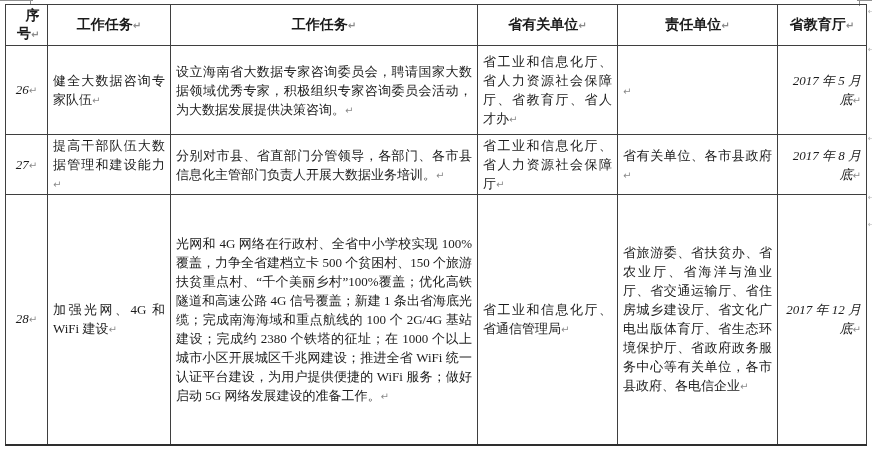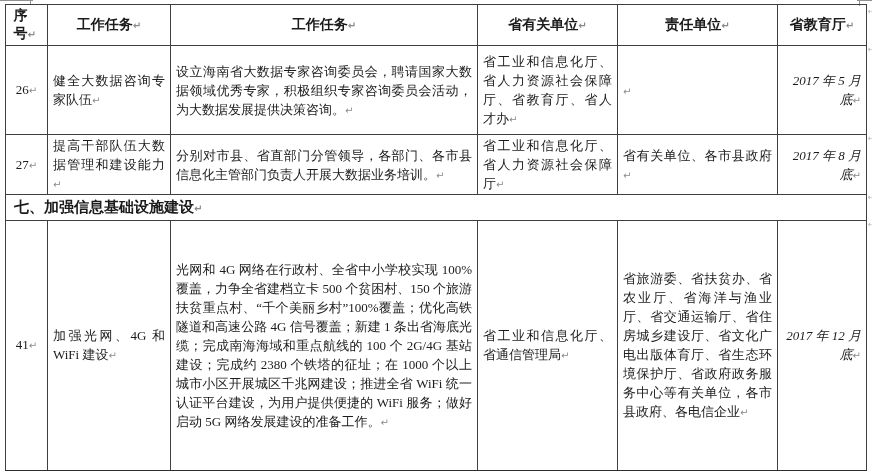--- a/index.html
+++ b/index.html
@@ -12,27 +12,27 @@
   table.doc {
     position:absolute; left:5px; top:4px; width:861px;
     border-collapse:collapse; table-layout:fixed;
     border:1px solid #3f3f3f; border-bottom:2px solid #2e2e2e;
   }
   td, th { border:1px solid #3f3f3f; vertical-align:middle; overflow:hidden; }
   th {
     font-size:14px; font-weight:bold; text-align:center;
     padding:2px 1px; line-height:18px;
   }
-  .hd1 { width:26px; margin:0 auto; word-break:break-all; text-align:left; }
+  .hd1 { width:26px; margin:0 auto; word-break:break-all; text-align:right; }
   tr.h-head { height:38px; }
   tr.h-r26  { height:89px; }
   tr.h-r27  { height:60px; }
   tr.h-sec  { height:26px; }
   tr.h-r28  { height:250px; }
-  td.num  { text-align:center; font-size:13px; padding:1px 2px; }
+  td.num  { text-align:center; font-size:13px; padding:1px 2px;font-style:italic; }
   td.cell { padding:1px 5px; }
   .txt  { font-size:13px; line-height:19px; text-align:justify; }
   .time { font-size:13px; line-height:19px; text-align:right;font-style:italic; }
   td.section-cell { font-size:15px; font-weight:bold; text-align:left; padding:2px 8px; }
   .pm {
     color:#8a8a8a; font-size:10px; line-height:1;
     font-family:"DejaVu Sans",sans-serif;
   }
   .art { position:absolute; background:#909090; }
   .rowmark {
@@ -123,29 +123,24 @@
         <div class="txt"><span>省工业和信息化厅、省人力资源社会保障厅</span><span class="pm">↵</span></div>
       </td>
       <td class="cell">
         <div class="txt"><span>省有关单位、各市县政府</span><span class="pm">↵</span></div>
       </td>
       <td class="cell">
         <div class="time"><span>2017 年 8 月底</span><span class="pm">↵</span></div>
       </td>
     </tr>
 
-    <tr class="h-sec">
-      <td class="section-cell" colspan="6">
-        <span>七、加强信息基础设施建设</span><span class="pm">↵</span>
-      </td>
-    </tr>
 
     <tr class="h-r28">
       <td class="num">
-        <span>41</span><span class="pm">↵</span>
+        <span>28</span><span class="pm">↵</span>
       </td>
       <td class="cell">
         <div class="txt"><span>加强光网、4G 和 WiFi 建设</span><span class="pm">↵</span></div>
       </td>
       <td class="cell">
         <div class="txt"><span>光网和 4G 网络在行政村、全省中小学校实现 100%覆盖，力争全省建档立卡 500 个贫困村、150 个旅游扶贫重点村、“千个美丽乡村”100%覆盖；优化高铁隧道和高速公路 4G 信号覆盖；新建 1 条出省海底光缆；完成南海海域和重点航线的 100 个 2G/4G 基站建设；完成约 2380 个铁塔的征址；在 1000 个以上城市小区开展城区千兆网建设；推进全省 WiFi 统一认证平台建设，为用户提供便捷的 WiFi 服务；做好启动 5G 网络发展建设的准备工作。</span><span class="pm">↵</span></div>
       </td>
       <td class="cell">
         <div class="txt"><span>省工业和信息化厅、省通信管理局</span><span class="pm">↵</span></div>
       </td>

